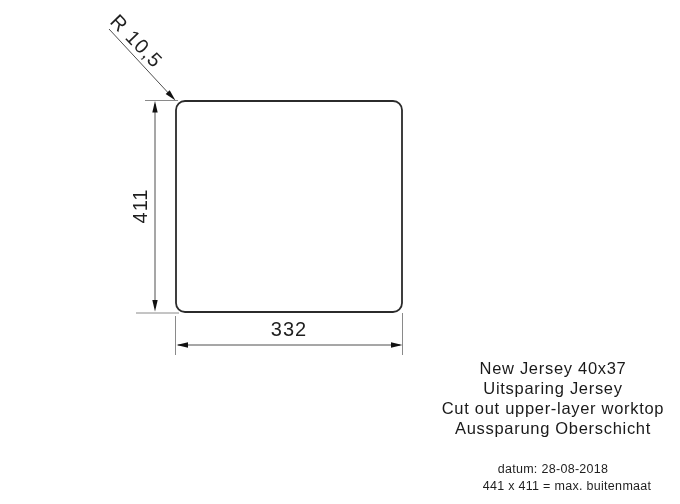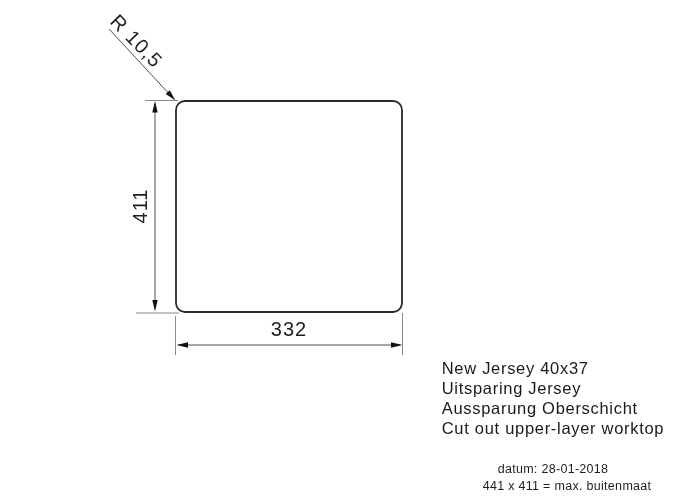--- a/index.html
+++ b/index.html
@@ -39,20 +39,21 @@
     transform: translate(-50%, -50%) rotate(-90deg);
   }
   .width-label {
     left: 289px; top: 329px;
     transform: translate(-50%, -50%);
   }
 
   .title-block {
     left: 553px; top: 358px;
     transform: translateX(-50%);
+    text-align: center;
     font-size: 16.5px;
     line-height: 20px;
     letter-spacing: 0.7px;
     color: #1a1a1a;
   }
 
   .footer-text {
     font-size: 12.5px;
     letter-spacing: 0.3px;
     color: #1f1f1f;
@@ -89,21 +90,21 @@
 
   <div class="label dim-text radius-label">R 10,5</div>
 
   <div class="label dim-text height-label">411</div>
 
   <div class="label dim-text width-label">332</div>
 
   <div class="label title-block">
     <div>New Jersey 40x37</div>
     <div>Uitsparing Jersey</div>
+    <div>Cut out upper-layer worktop</div>
     <div>Aussparung Oberschicht</div>
-    <div>Cut out upper-layer worktop</div>
   </div>
 
-  <div class="label footer-text datum-line">datum: 28-01-2018</div>
+  <div class="label footer-text datum-line">datum: 28-08-2018</div>
 
   <div class="label footer-text size-note">441 x 411 = max. buitenmaat</div>
 
 </div>
 
 </body></html>

